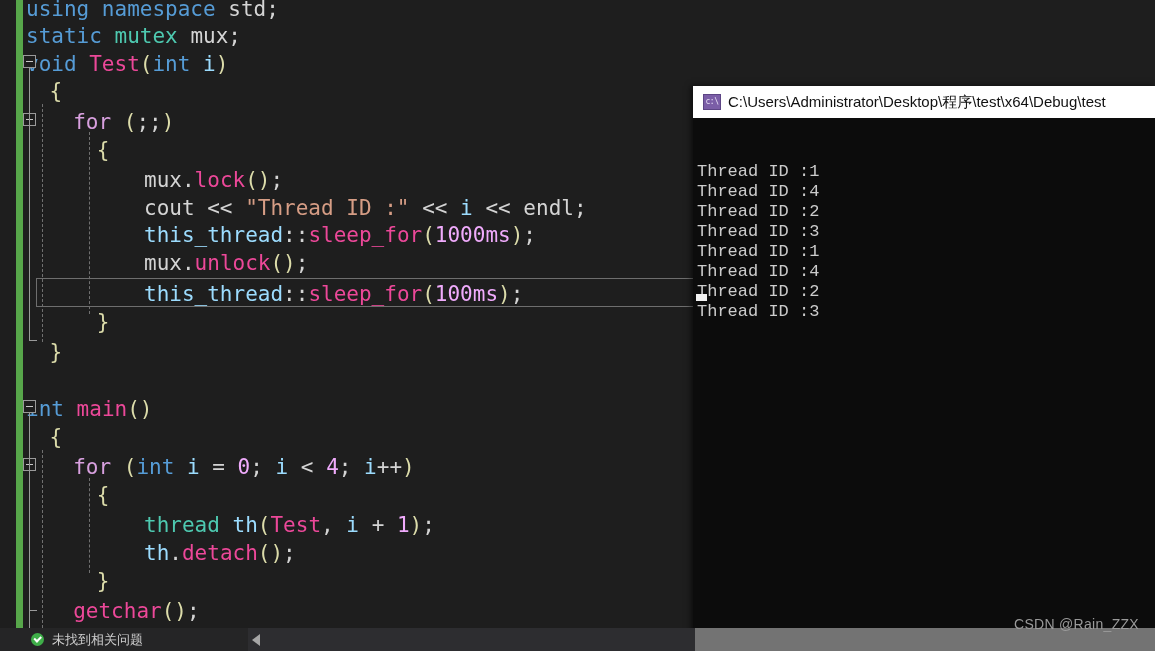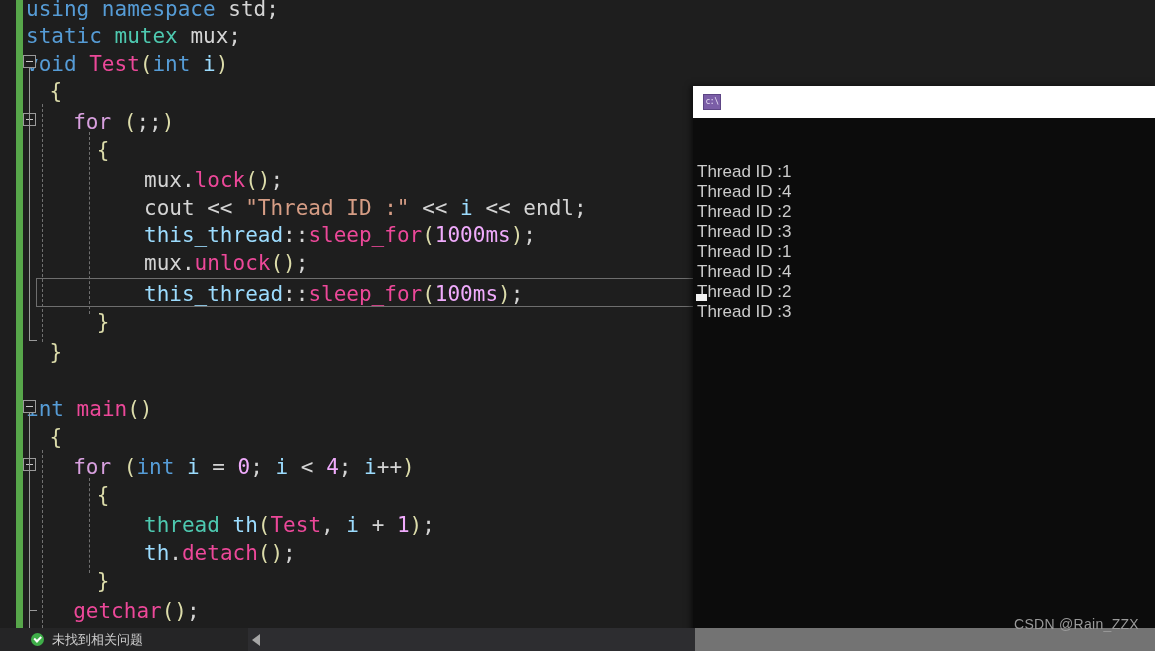--- a/index.html
+++ b/index.html
@@ -156,21 +156,21 @@
   }
   #console-title-text {
     font-family: "Liberation Sans", sans-serif;
     font-size: 15px;
     color: #111111;
     white-space: nowrap;
   }
   #console-body {
     position: relative;
     padding: 4px 0 0 4px;
-    font-family: Liberation Sans, sans-serif;
+    font-family: Liberation Mono, monospace;
     font-size: 17px;
     line-height: 20px;
     color: #cccccc;
     white-space: pre;
   }
   .console-line { height: 20px; }
   .console-cursor {
     position: absolute;
     left: 3px;
     top: 176px;
@@ -277,20 +277,21 @@
       </div>
 
     <div class="current-line" id="current-line-box" style="left: 36px; top: 278px; width: 658px; height: 29px;"></div>
   </div>
 
   <div id="console-window">
     <div id="console-titlebar">
       <div class="console-icon">
         <span>c:\</span>
       </div>
+      <div id="console-title-text">C:\Users\Administrator\Desktop\程序\test\x64\Debug\test</div>
     </div>
     <div id="console-body">
       <div class="console-line">Thread ID :1</div><div class="console-line">Thread ID :4</div><div class="console-line">Thread ID :2</div><div class="console-line">Thread ID :3</div><div class="console-line">Thread ID :1</div><div class="console-line">Thread ID :4</div><div class="console-line">Thread ID :2</div><div class="console-line">Thread ID :3</div><div class="console-cursor"></div>
     </div>
   </div>
 
   <div id="statusbar">
     <div id="status-left">
       <div class="status-check"></div>
       <div id="status-text">未找到相关问题</div>

